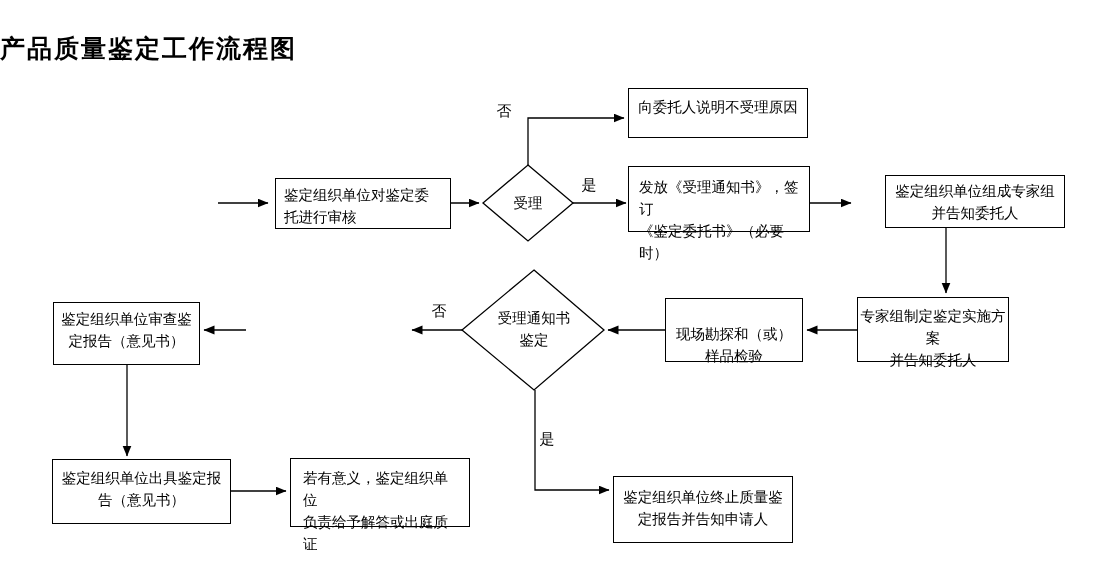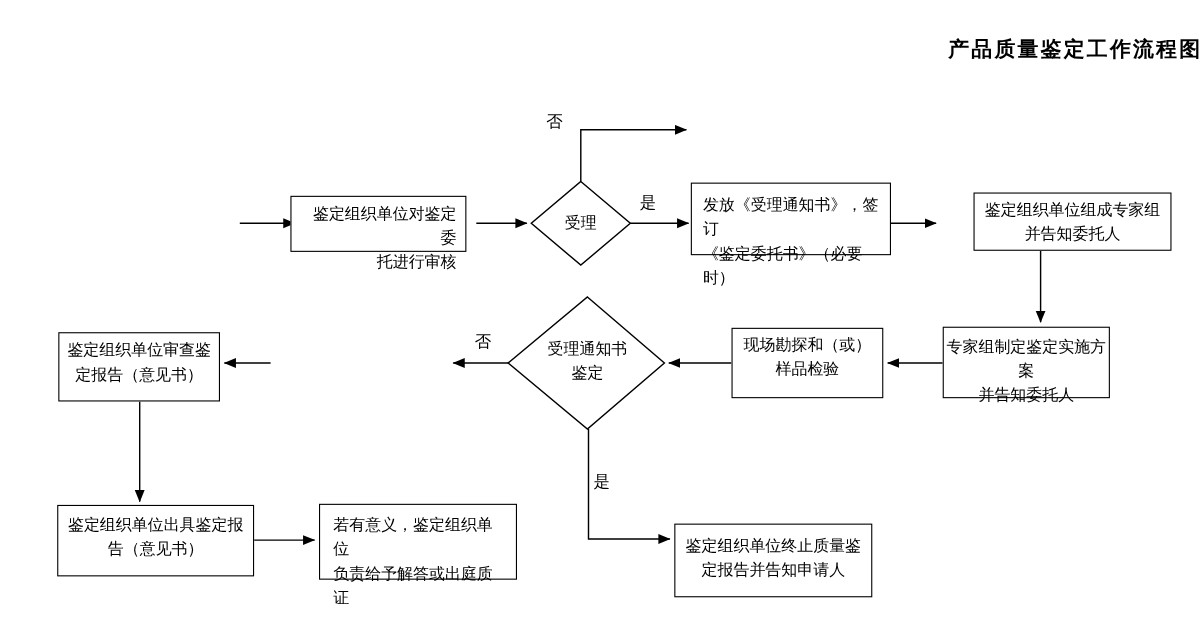--- a/index.html
+++ b/index.html
@@ -7,21 +7,21 @@
     position:relative;
     width:1093px;height:579px;
     background:#fff;
     font-family:"Liberation Sans","DejaVu Sans",sans-serif;
     color:#000;
     overflow:hidden;
   }
   #connectors{position:absolute;left:0;top:0;width:1093px;height:579px;z-index:0;}
   .title{
     position:absolute;left:0;top:32px;width:1093px;
-    text-align:right;font-size:19px;font-weight:bold;letter-spacing:2px;
+    text-align:left;font-size:25px;font-weight:bold;letter-spacing:2px;
     z-index:2;
   }
   .box{
     position:absolute;
     border:1.3px solid #000;
     background:#fff;
     box-sizing:border-box;
     font-size:14.5px;
     line-height:22px;
     white-space:pre-line;
@@ -70,34 +70,35 @@
     </g>
     <g fill="#fff" stroke="#000" stroke-width="1.3">
       <polygon points="528,165 573,203 528,241 483,203"></polygon>
       <polygon points="534,270 604,330 534,390 462,330"></polygon>
     </g>
   </svg>
 
   <div class="title">产品质量鉴定工作流程图</div>
 
 
-  <div class="box tl" style="left:264px;top:178px;width:160px;height:51px;padding:5px 8px;text-align:right;">鉴定组织单位对鉴定委
+  <div class="box tl" style="left:275px;top:178px;width:176px;height:51px;padding:5px 8px;">鉴定组织单位对鉴定委
 托进行审核</div>
 
+  <div class="box tc" style="left:628px;top:88px;width:180px;height:50px;padding-top:7px;">向委托人说明不受理原因</div>
 
   <div class="box tl" style="left:628px;top:166px;width:182px;height:66px;padding:9px 10px;">发放《受理通知书》，签订
 《鉴定委托书》（必要时）</div>
 
   <div class="box tc" style="left:855px;top:175px;width:180px;height:53px;padding-top:4px;margin-left:30px;">鉴定组织单位组成专家组
 并告知委托人</div>
 
   <div class="box tc" style="left:857px;top:297px;width:152px;height:65px;padding-top:7px;">专家组制定鉴定实施方案
 并告知委托人</div>
 
-  <div class="box tc" style="left:665px;top:298px;width:138px;height:64px;padding-top:4px;">现场勘探和（或）
+  <div class="box tc" style="left:665px;top:298px;width:138px;height:64px;padding-top:24px;">现场勘探和（或）
 样品检验</div>
 
 
   <div class="box tc" style="left:53px;top:302px;width:147px;height:63px;padding-top:5px;">鉴定组织单位审查鉴
 定报告（意见书）</div>
 
   <div class="box tc" style="left:52px;top:459px;width:179px;height:65px;padding-top:7px;">鉴定组织单位出具鉴定报
 告（意见书）</div>
 
   <div class="box tl" style="left:290px;top:458px;width:180px;height:69px;padding:8px 12px;">若有意义，鉴定组织单位

